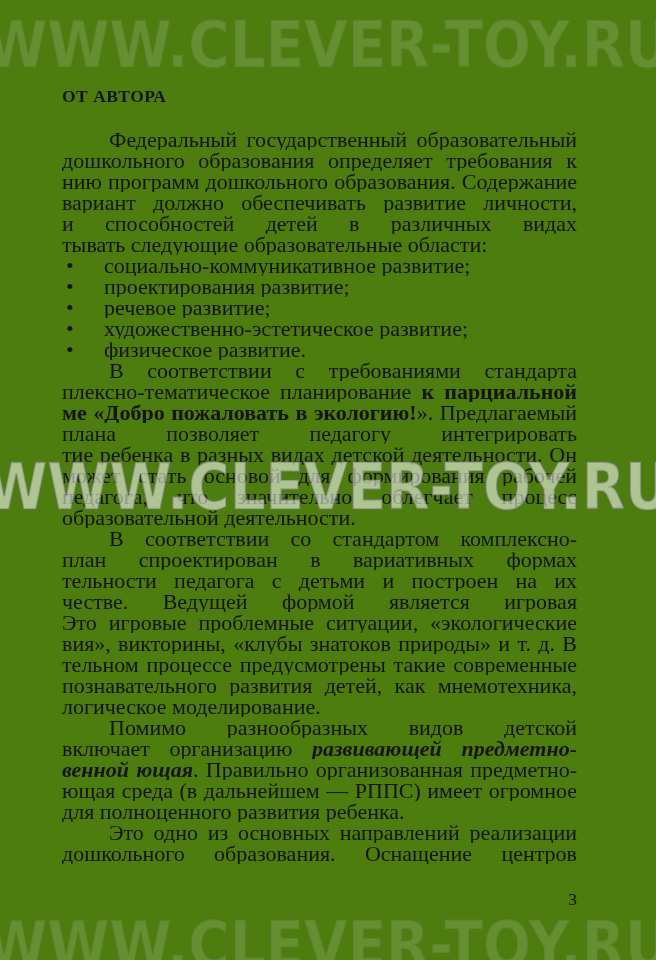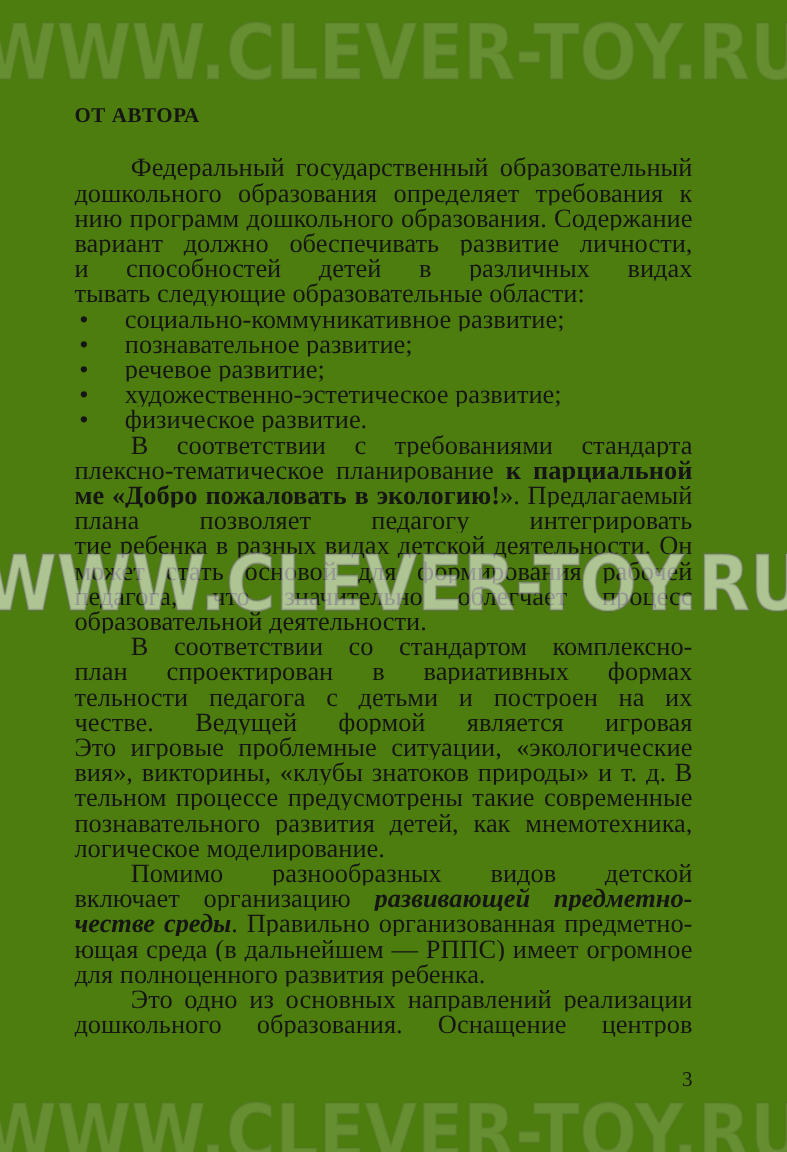--- a/index.html
+++ b/index.html
@@ -60,21 +60,21 @@
   <h1 class="page-title" style="margin:0; font-size:17.5px;">ОТ АВТОРА</h1>
 
   <div class="text-block">
       <div class="line indent"><span class="seg-normal">Федеральный государственный образовательный стандарт</span></div>
       <div class="line"><span class="seg-normal">дошкольного образования определяет требования к содержа-</span></div>
       <div class="line"><span class="seg-normal">нию программ дошкольного образования. Содержание про-</span></div>
       <div class="line"><span class="seg-normal">вариант должно обеспечивать развитие личности, мотивации</span></div>
       <div class="line"><span class="seg-normal">и способностей детей в различных видах деятельности и охва-</span></div>
       <div class="line nojust"><span class="seg-normal">тывать следующие образовательные области:</span></div>
       <div class="line nojust bullet"><span class="marker">•</span><span class="seg-normal">социально-коммуникативное развитие;</span></div>
-      <div class="line nojust bullet"><span class="marker">•</span><span class="seg-normal">познавательное развитие;</span></div>
+      <div class="line nojust bullet"><span class="marker">•</span><span class="seg-normal">проектирования развитие;</span></div>
       <div class="line nojust bullet"><span class="marker">•</span><span class="seg-normal">речевое развитие;</span></div>
       <div class="line nojust bullet"><span class="marker">•</span><span class="seg-normal">художественно-эстетическое развитие;</span></div>
       <div class="line nojust bullet"><span class="marker">•</span><span class="seg-normal">физическое развитие.</span></div>
       <div class="line indent"><span class="seg-normal">В соответствии с требованиями стандарта разработано ком-</span></div>
       <div class="line"><span class="seg-normal">плексно-тематическое планирование </span><span class="seg-bold">к парциальной програм-</span></div>
       <div class="line"><span class="seg-bold">ме «Добро пожаловать в экологию!</span><span class="seg-normal">». Предлагаемый вариант</span></div>
       <div class="line"><span class="seg-normal">плана позволяет педагогу интегрировать экологическое разви-</span></div>
       <div class="line"><span class="seg-normal">тие ребенка в разных видах детской деятельности. Он также</span></div>
       <div class="line"><span class="seg-normal">может стать основой для формирования рабочей программы</span></div>
       <div class="line"><span class="seg-normal">педагога, что значительно облегчает процесс проектирования</span></div>
@@ -83,21 +83,21 @@
       <div class="line"><span class="seg-normal">план спроектирован в вариативных формах совместной дея-</span></div>
       <div class="line"><span class="seg-normal">тельности педагога с детьми и построен на их совместном твор-</span></div>
       <div class="line"><span class="seg-normal">честве. Ведущей формой является игровая деятельность детей.</span></div>
       <div class="line"><span class="seg-normal">Это игровые проблемные ситуации, «экологические путешест-</span></div>
       <div class="line"><span class="seg-normal">вия», викторины, «клубы знатоков природы» и т. д. В образова-</span></div>
       <div class="line"><span class="seg-normal">тельном процессе предусмотрены такие современные методы</span></div>
       <div class="line"><span class="seg-normal">познавательного развития детей, как мнемотехника, ТРИЗ, эко-</span></div>
       <div class="line nojust"><span class="seg-normal">логическое моделирование.</span></div>
       <div class="line indent"><span class="seg-normal">Помимо разнообразных видов детской деятельности, план</span></div>
       <div class="line"><span class="seg-normal">включает организацию </span><span class="seg-bolditalic">развивающей предметно-пространст-</span></div>
-      <div class="line"><span class="seg-bolditalic">честве среды</span><span class="seg-normal">. Правильно организованная предметно-развива-</span></div>
+      <div class="line"><span class="seg-bolditalic">венной ющая</span><span class="seg-normal">. Правильно организованная предметно-развива-</span></div>
       <div class="line"><span class="seg-normal">ющая среда (в дальнейшем — РППС) имеет огромное значение</span></div>
       <div class="line nojust"><span class="seg-normal">для полноценного развития ребенка.</span></div>
       <div class="line indent"><span class="seg-normal">Это одно из основных направлений реализации Стандарта</span></div>
       <div class="line"><span class="seg-normal">дошкольного образования. Оснащение центров детской</span></div>
     </div>
 
   <div class="wm wm-mid">WWW.CLEVER-TOY.RU</div>
 
   <div class="page-number">3</div>
 

